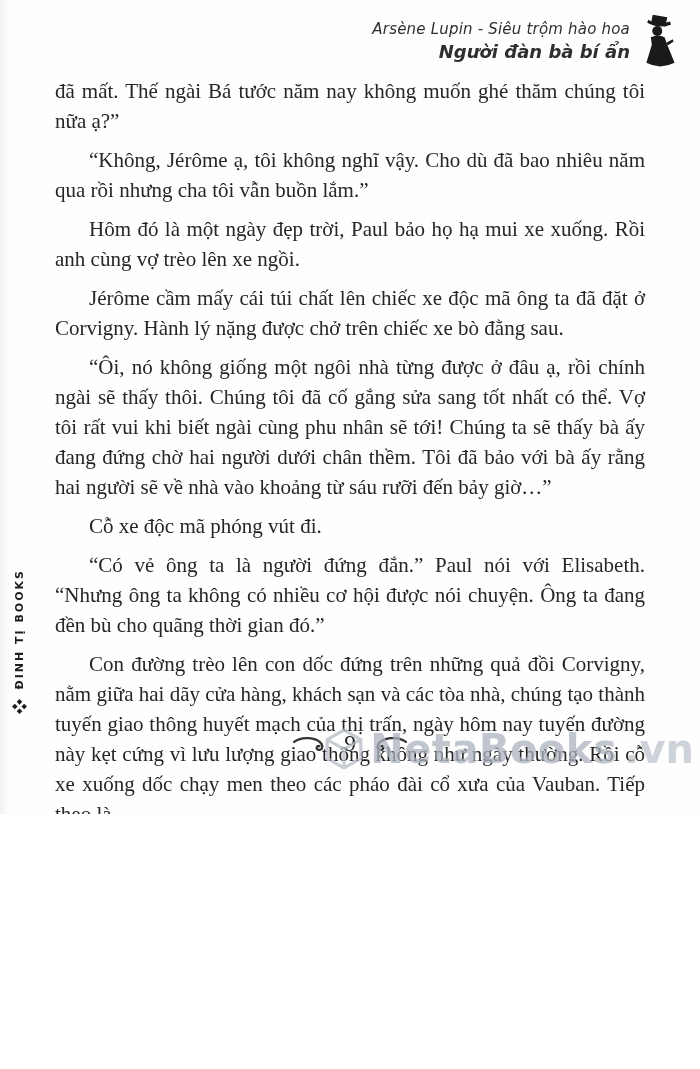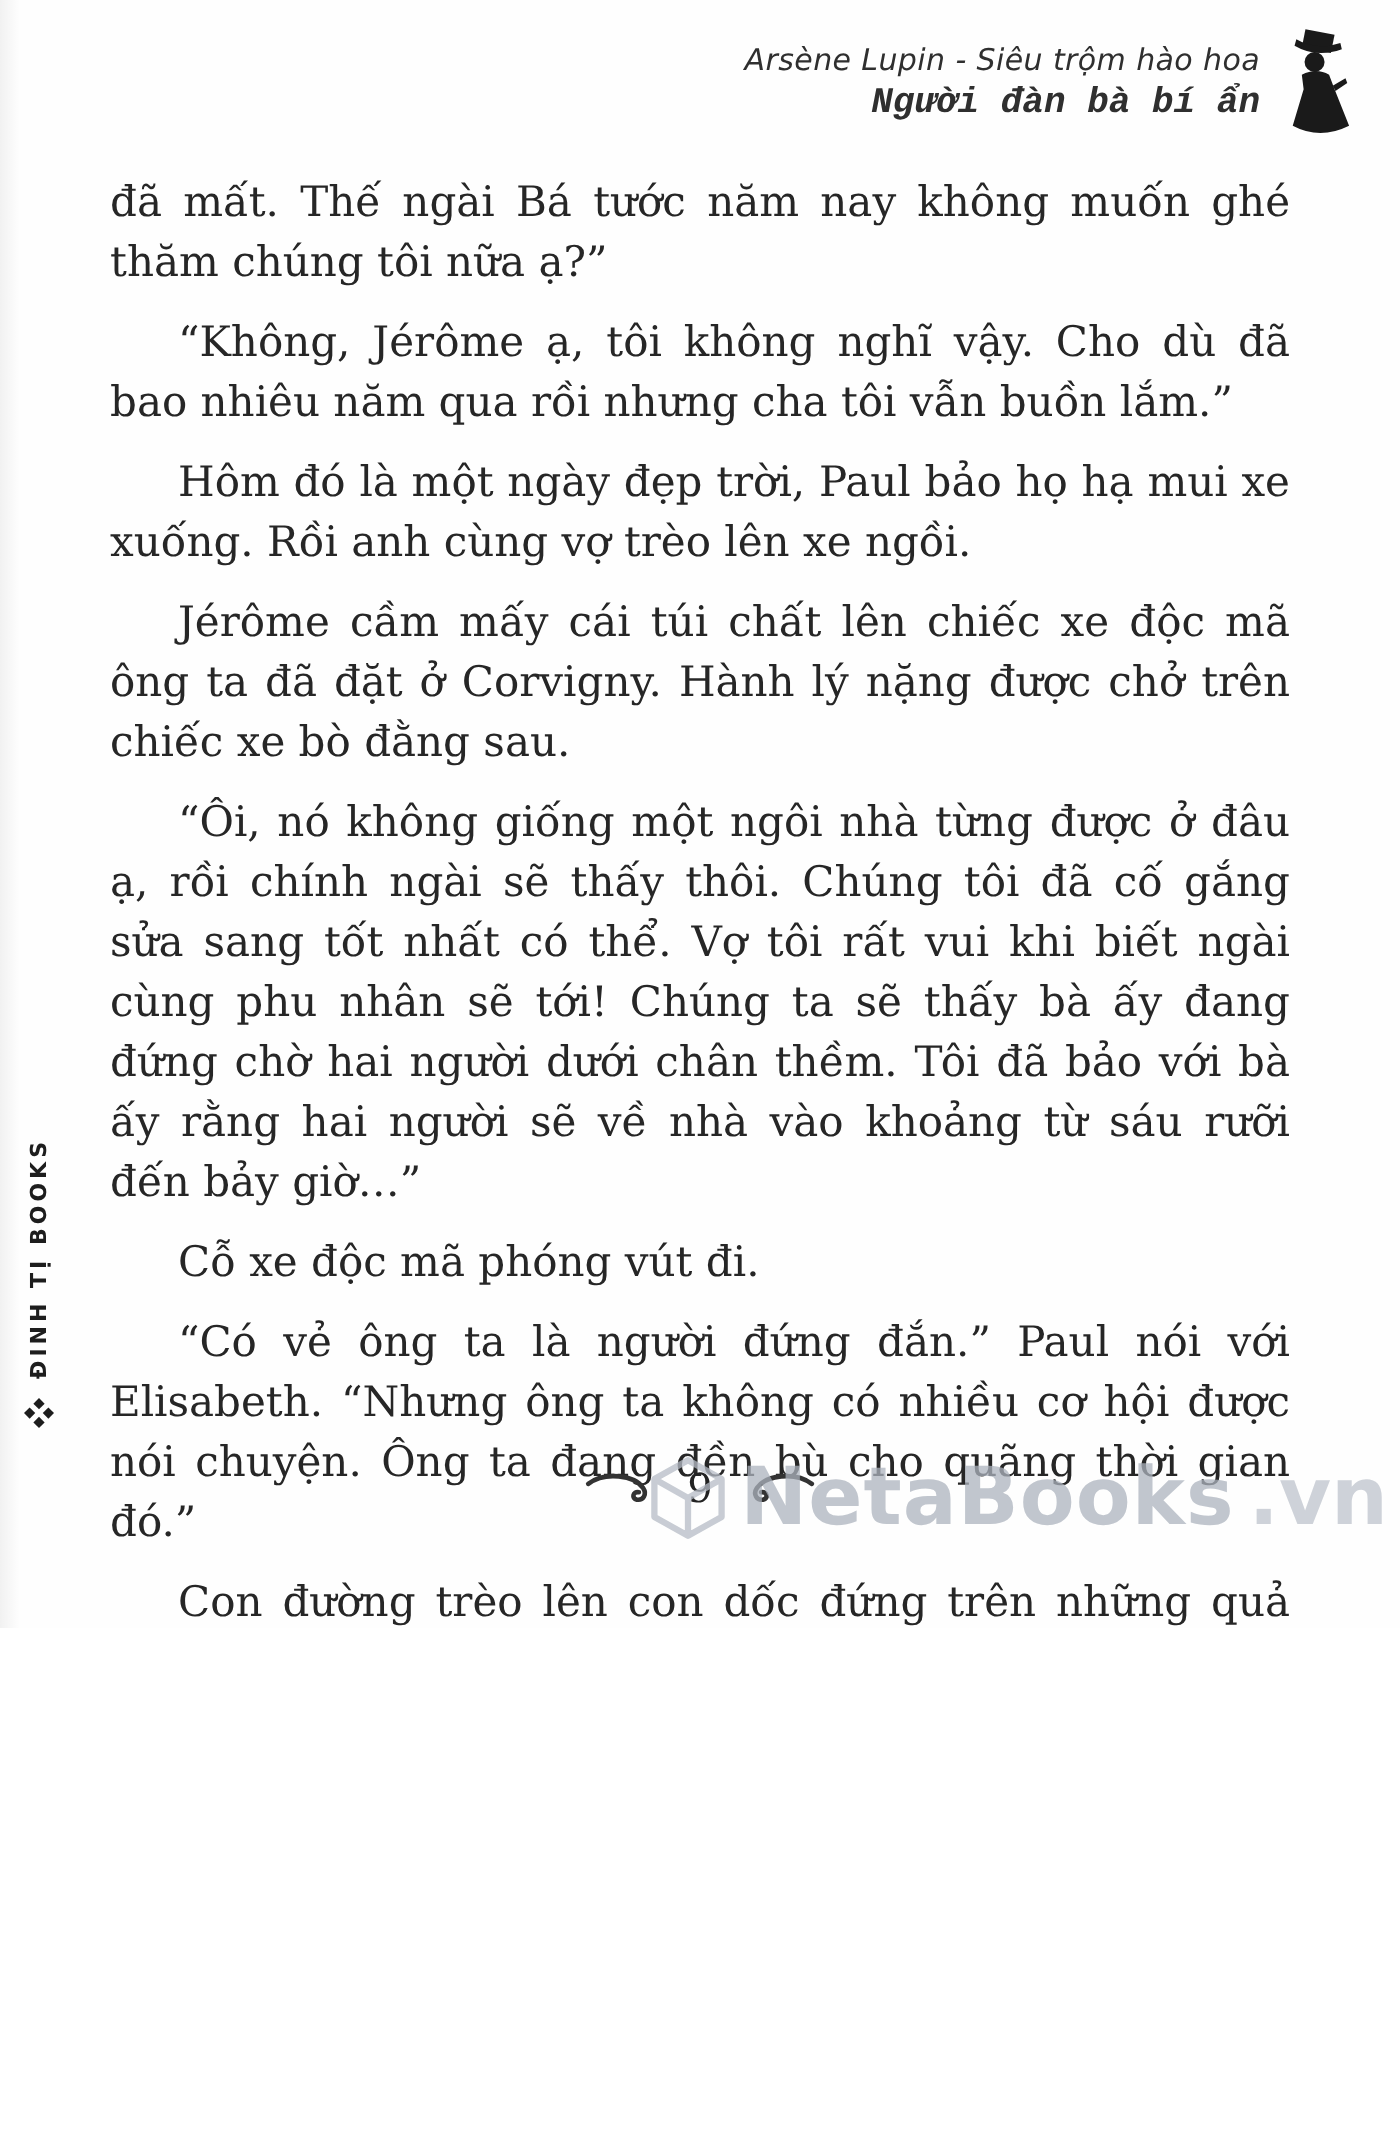--- a/index.html
+++ b/index.html
@@ -22,30 +22,30 @@
     position:absolute;top:10px;right:20px;
     display:flex;align-items:center;gap:10px;
   }
   .header-text{
     text-align:right;
     font-family:"DejaVu Sans", sans-serif;
     font-style:italic;
     color:#2f2f2f;
   }
   .series-title{font-size:15px;letter-spacing:.2px;}
-  .book-title{font-size:18px;font-weight:bold;margin-top:3px;font-family:Liberation Mono, monospace;}
+  .book-title{font-size:18px;font-weight:bold;margin-top:3px;}
   .lupin-icon{width:40px;height:62px;flex:0 0 auto;}
 
   
   .body-text{
     position:absolute;top:76px;left:55px;width:590px;
     font-size:21px;line-height:30px;
     text-align:justify;
   }
-  .body-text p{margin:10px 0 9px;text-indent:34px;}
+  .body-text p{margin:0 0 9px;text-indent:34px;font-family:Liberation Serif, serif;}
   .body-text p:first-child{text-indent:0;}
 
   
   .sidebar{
     position:absolute;left:12px;bottom:100px;
     display:flex;flex-direction:column;align-items:center;gap:9px;
   }
   .publisher-vertical{
     writing-mode:vertical-rl;transform:rotate(180deg);
     font-family:"DejaVu Sans", sans-serif;

